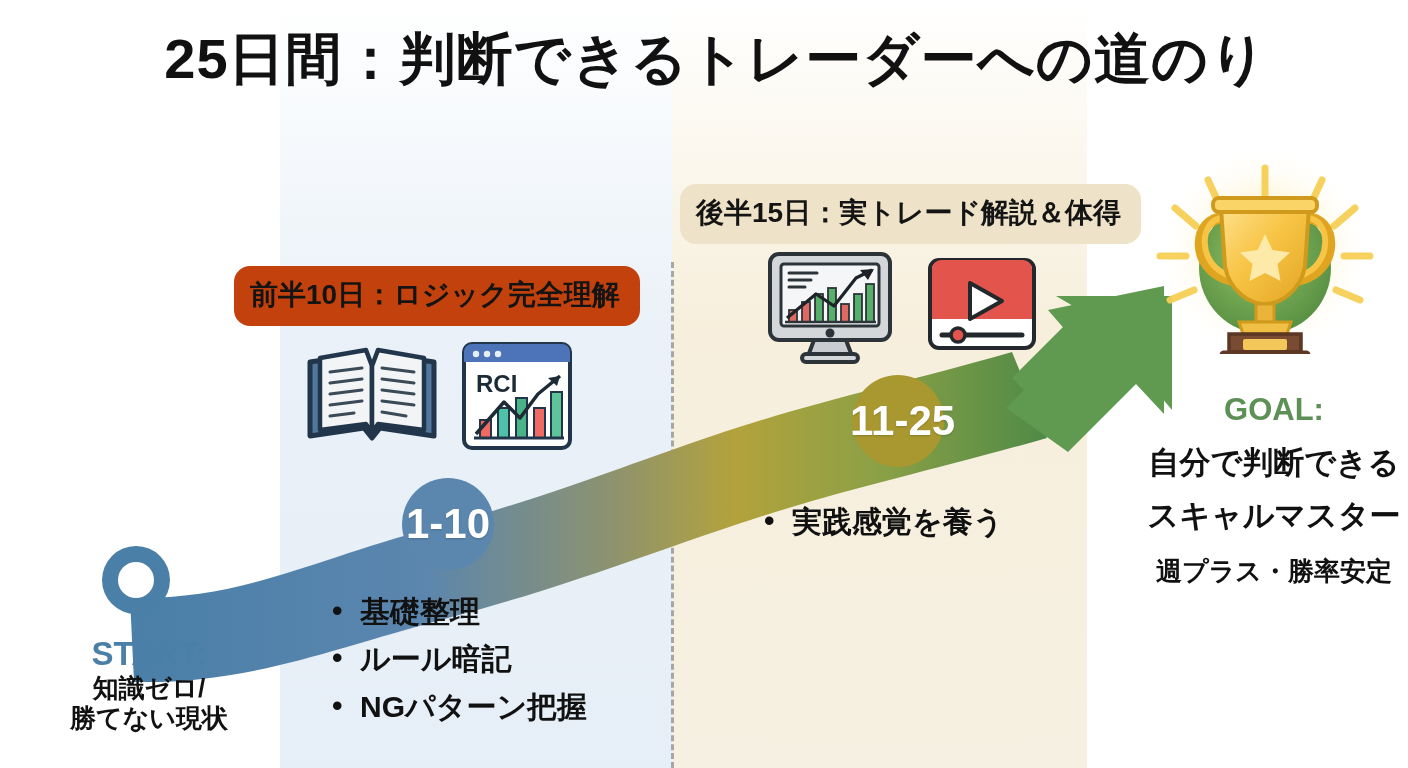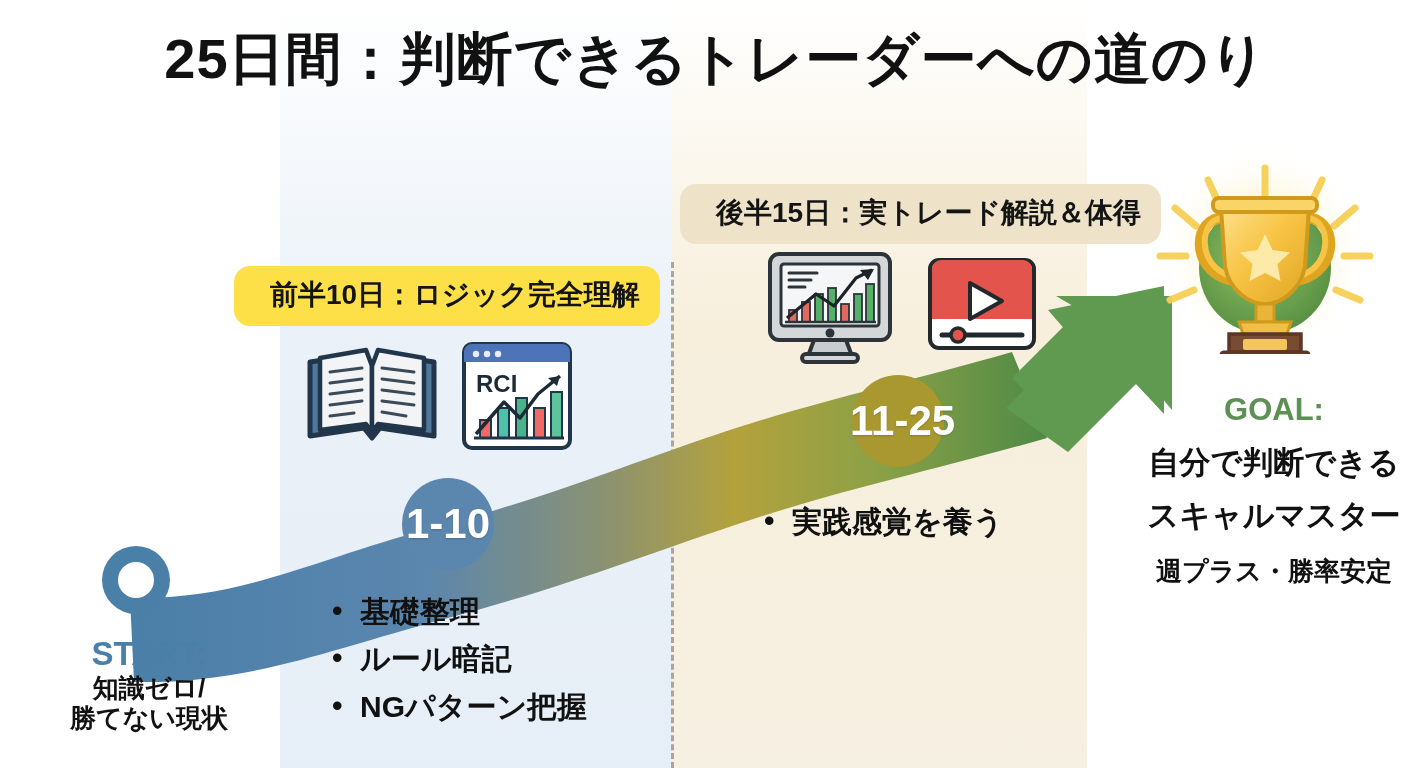--- a/index.html
+++ b/index.html
@@ -22,22 +22,22 @@
     border-left:3px dashed #9a9a9a;opacity:.85;}
 
   
   #title{position:absolute;left:0;top:22px;width:1408px;text-align:center;
     font-size:56px;font-weight:bold;color:#111;letter-spacing:1px;
     white-space:nowrap;}
 
   
   .pill{position:absolute;border-radius:16px;
     font-size:28px;font-weight:bold;color:#141414;
-    padding:10px 20px 12px 36px;white-space:nowrap;}
-  #pill-left{left:222px;top:266px;background:#fde047;}
+    padding:10px 20px 12px 16px;white-space:nowrap;}
+  #pill-left{left:222px;top:266px;background:#c2410c;}
   #pill-right{left:668px;top:184px;background:#eee3c8;}
 
   
   #band{position:absolute;left:0;top:0;width:1408px;height:768px;}
 
   
   .stage-num{position:absolute;font-size:42px;font-weight:bold;color:#ffffff;
     white-space:nowrap;text-shadow:0 1px 2px rgba(0,0,0,.18);}
   #num-1{left:394px;top:500px;}
   #num-2{left:838px;top:397px;}

